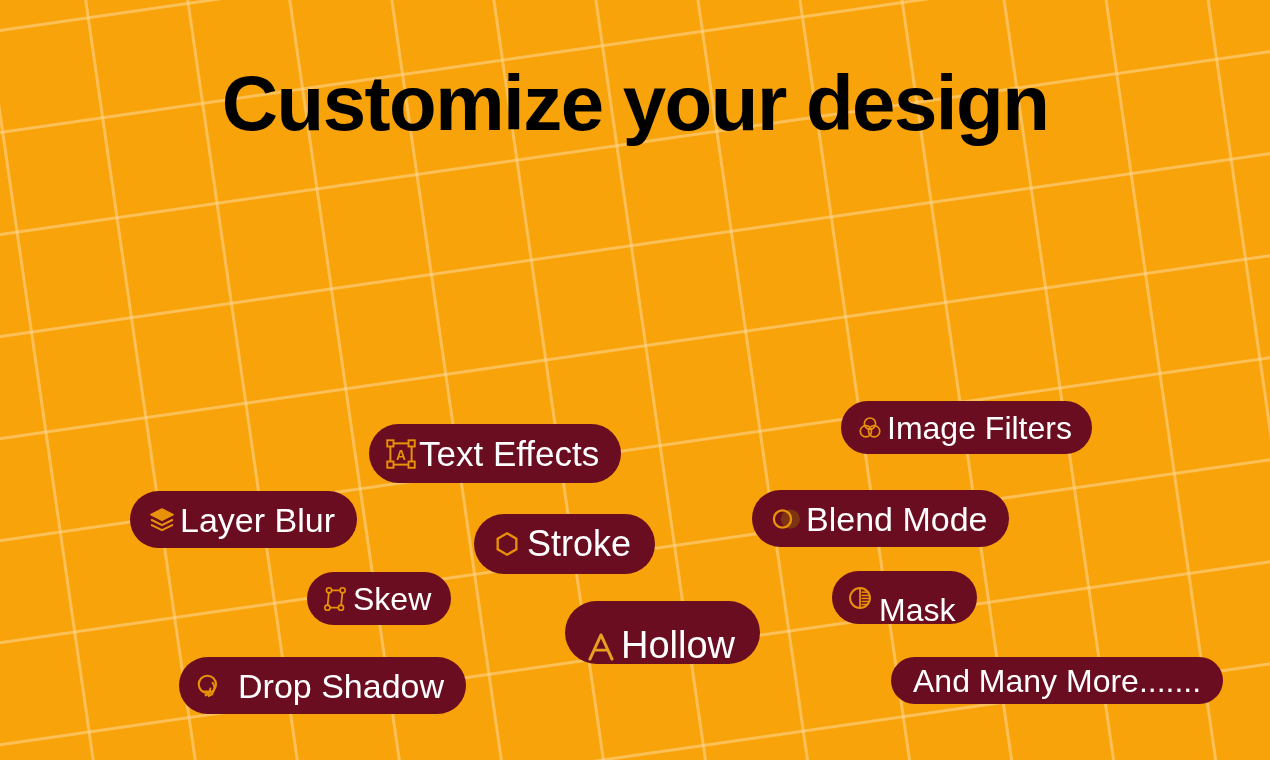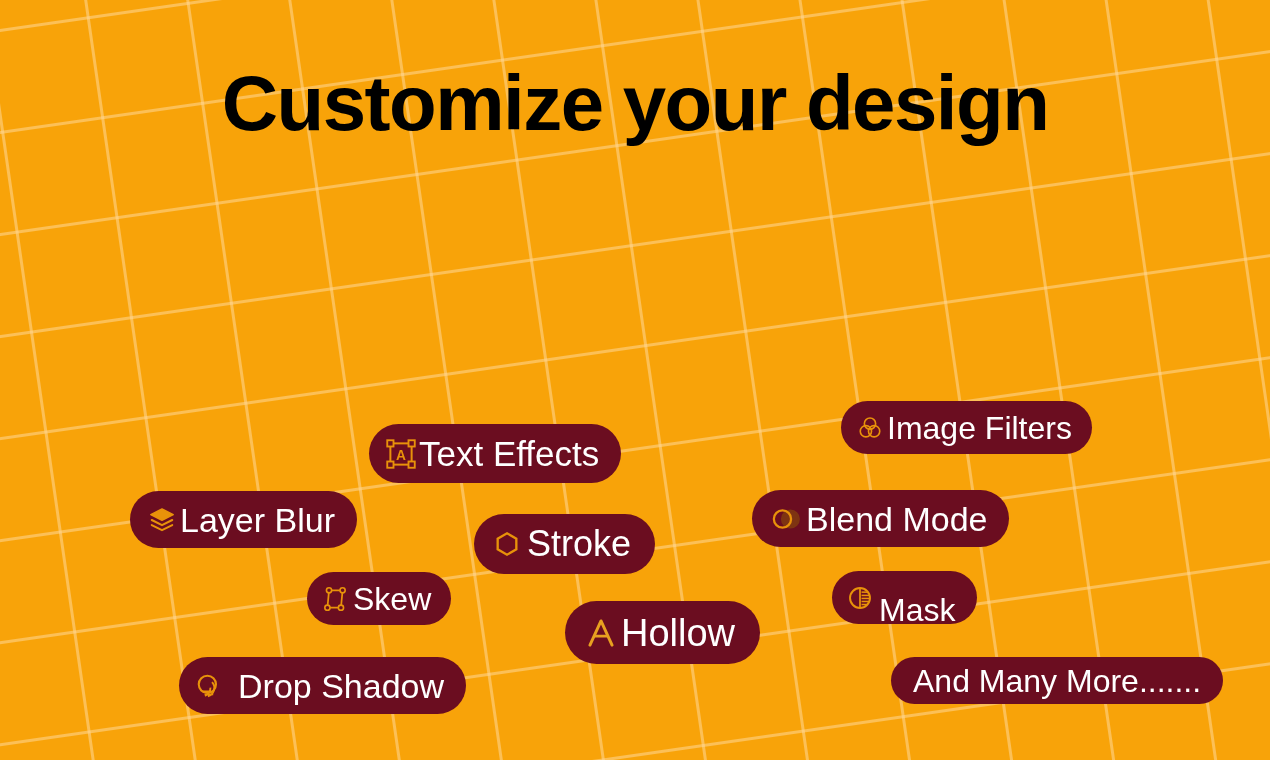--- a/index.html
+++ b/index.html
@@ -124,21 +124,21 @@
   #pill-stroke .pill-icon          { margin-right: 6px; }
 
   #pill-skew           { left: 307px; top: 572px; height: 53px; padding: 0 20px 0 15px; }
   #pill-skew .pill-label           { font-size: 32px; }
   #pill-skew .pill-icon            { margin-right: 5px; }
 
   #pill-mask           { left: 832px; top: 571px; height: 53px; padding: 0 22px 0 15px; }
   #pill-mask .pill-label           { font-size: 32px; margin-top: 24px; }
   #pill-mask .pill-icon            { margin-right: 6px; }
 
-  #pill-hollow         { left: 565px; top: 601px; height: 63px; padding: 0 25px 0 19px; }
+  #pill-hollow         { left: 565px; top: 601px; height: 63px; padding: 0 25px 0 19px; align-items: flex-end; }
   #pill-hollow .pill-label         { font-size: 38px; }
   #pill-hollow .pill-icon          { margin-right: 3px; }
 
   #pill-drop-shadow    { left: 179px; top: 657px; height: 57px; padding: 0 22px 0 16px; gap: 12px; }
   #pill-drop-shadow .pill-label    { font-size: 34px; }
   #pill-drop-shadow .pill-icon     { margin-right: 3px; }
 
   #pill-and-many-more  { left: 891px; top: 657px; height: 47px; padding: 0 22px; }
   #pill-and-many-more .pill-label  { font-size: 32px; }
 

